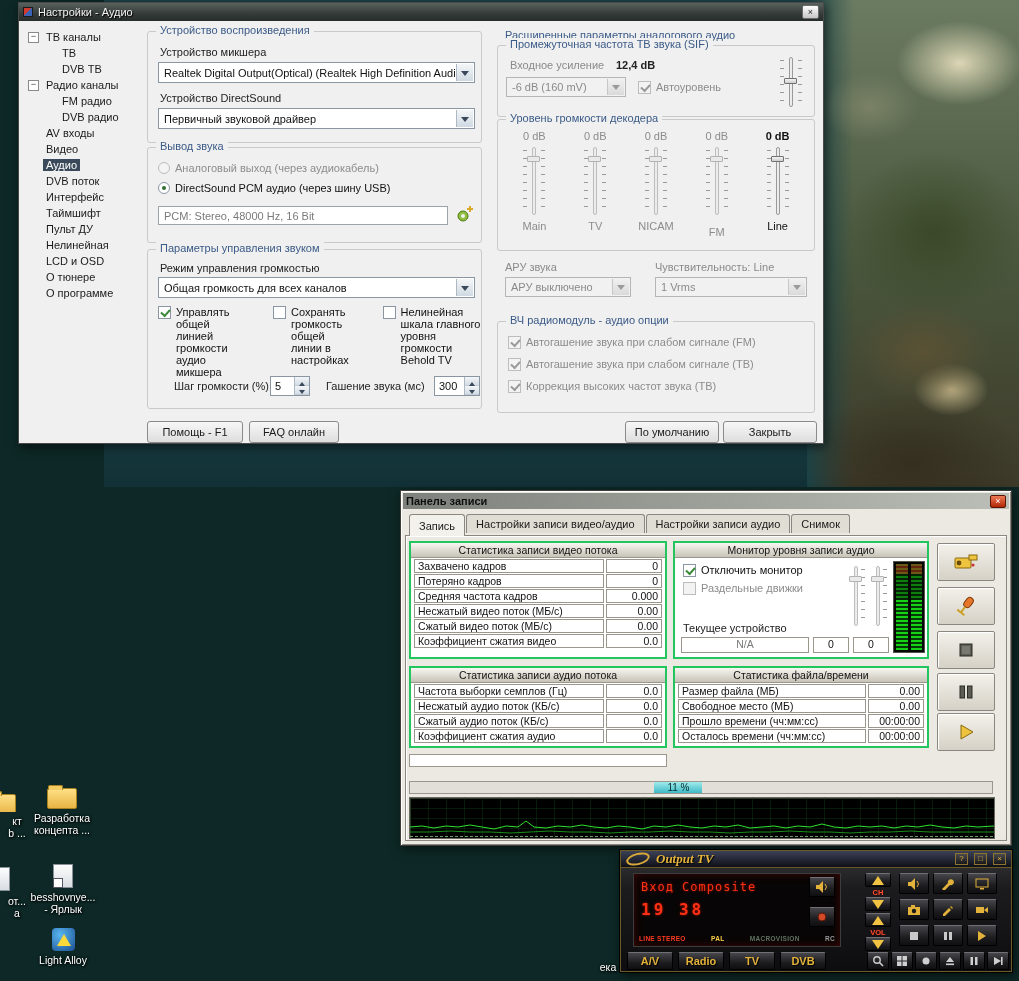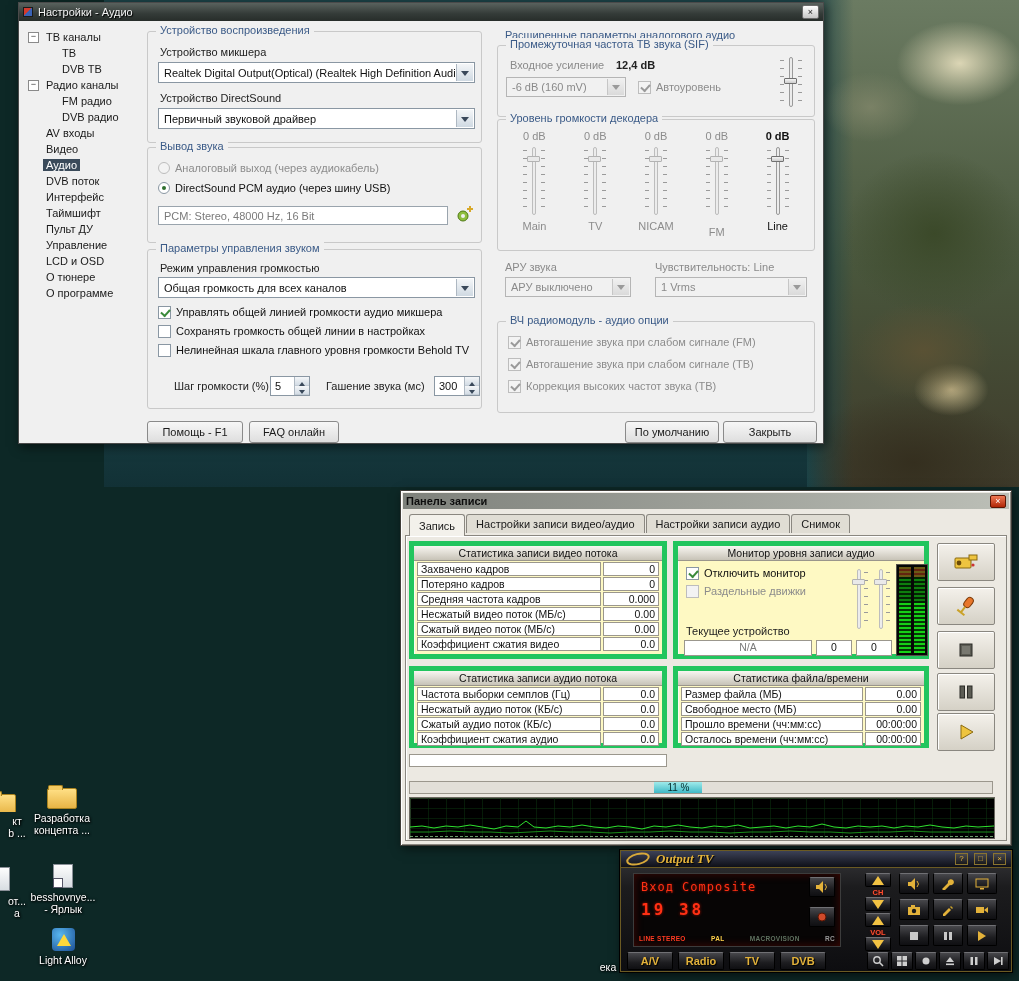--- a/index.html
+++ b/index.html
@@ -82,21 +82,21 @@
 
 
 .rwin{position:absolute;background:#ece9e2;border:1px solid #3f3d38;box-shadow:inset 1px 1px 0 #fff,inset -1px -1px 0 #8a8780,2px 3px 10px rgba(0,0,0,.5)}
 .rtitle{height:16px;margin:2px 2px 0 2px;background:linear-gradient(90deg,#7e817b,#bcbfb7);display:flex;align-items:center;padding:0 3px;gap:3px}
 .rtitle .ttl{flex:1;font-size:11px;font-weight:bold;color:#0d0d0d}
 .rclose{width:16px;height:13px;background:linear-gradient(180deg,#ef7a55,#b02606);border:1px solid #5a1503;color:#fff;font-size:9px;line-height:11px;text-align:center;border-radius:2px}
 .tabs{position:absolute;left:8px;top:23px;height:22px;display:flex;}
 .tab{height:19px;background:#e0ddd4;border:1px solid #8a8780;border-bottom:none;border-radius:3px 3px 0 0;display:flex;align-items:center;padding:0 9px;margin-right:1px;color:#1a1a1a}
 .tab.active{height:22px;background:#f3f1eb;position:relative;z-index:3}
 .rclient{position:absolute;left:4px;top:44px;right:4px;bottom:4px;border:1px solid #8a8780;box-shadow:inset 1px 1px 0 #fff;background:#ece9e2}
-.rgrp{position:absolute;border:5px solid #22c55e;background:#fef9c3;box-shadow:inset 1px 1px 0 #fbfaf7}
+.rgrp{position:absolute;border:2px solid #22c55e;background:#ffffff;box-shadow:inset 1px 1px 0 #fbfaf7}
 .rhead{height:15px;background:linear-gradient(180deg,#f8f6f1,#c7c3b7);border-bottom:1px solid #9a968c;text-align:center;font-size:10.5px;line-height:15px;color:#111}
 .srow{display:flex;gap:2px;margin:1px 3px 0 3px}
 .srow .sl{flex:1;background:#fff;border:1px solid #9b978d;height:14px;font-size:10.5px;line-height:12px;padding:0 3px;overflow:hidden;white-space:nowrap}
 .srow .sv{flex:none;width:56px;text-align:right}
 .sunk{position:absolute;background:#fff;border:1px solid #9b978d;font-size:10.5px;line-height:13px;overflow:hidden}
 .vu{position:absolute;background:#050805;border:1px solid #55524a;display:flex;gap:3px;padding:2px}
 .vu i{flex:1;background:
  linear-gradient(180deg,rgba(150,25,20,.65) 0 12%,rgba(0,0,0,.4) 12% 42%,transparent 42%),
  repeating-linear-gradient(180deg,#16d216 0 2px,#073807 2px 4px)}
 .strip{position:absolute;background:#fff;border:1px solid #9b978d}
@@ -199,21 +199,21 @@
 
       <div class="tree-item">
         <span class="lab">Таймшифт</span>
       </div>
 
       <div class="tree-item">
         <span class="lab">Пульт ДУ</span>
       </div>
 
       <div class="tree-item">
-        <span class="lab">Управление</span>
+        <span class="lab">Нелинейная</span>
       </div>
 
       <div class="tree-item">
         <span class="lab">LCD и OSD</span>
       </div>
 
       <div class="tree-item">
         <span class="lab">О тюнере</span>
       </div>
 
@@ -263,21 +263,21 @@
     </div>
   </div>
 
   <div class="grp" style="left:128px;top:246px;width:335px;height:160px">
     <span class="gt">Параметры управления звуком</span>
     <span class="flabel" style="left:12px;top:12px">Режим управления громкостью</span>
     <div class="combo" style="left:10px;top:27px;width:317px">
       <span>Общая громкость для всех каналов</span>
       <span class="arr"></span>
     </div>
-    <div style="position:absolute;left:10px;top:56px;display:flex;flex-direction:column;gap:6px">
+    <div style="position:absolute;left:10px;top:56px;display:flex;flex-direction:row;gap:25px">
 
         <div class="cb checked">
           <span class="box"></span>
           <span class="lbl">Управлять общей линией громкости аудио микшера</span>
         </div>
 
         <div class="cb">
           <span class="box"></span>
           <span class="lbl">Сохранять громкость общей линии в настройках</span>
         </div>

